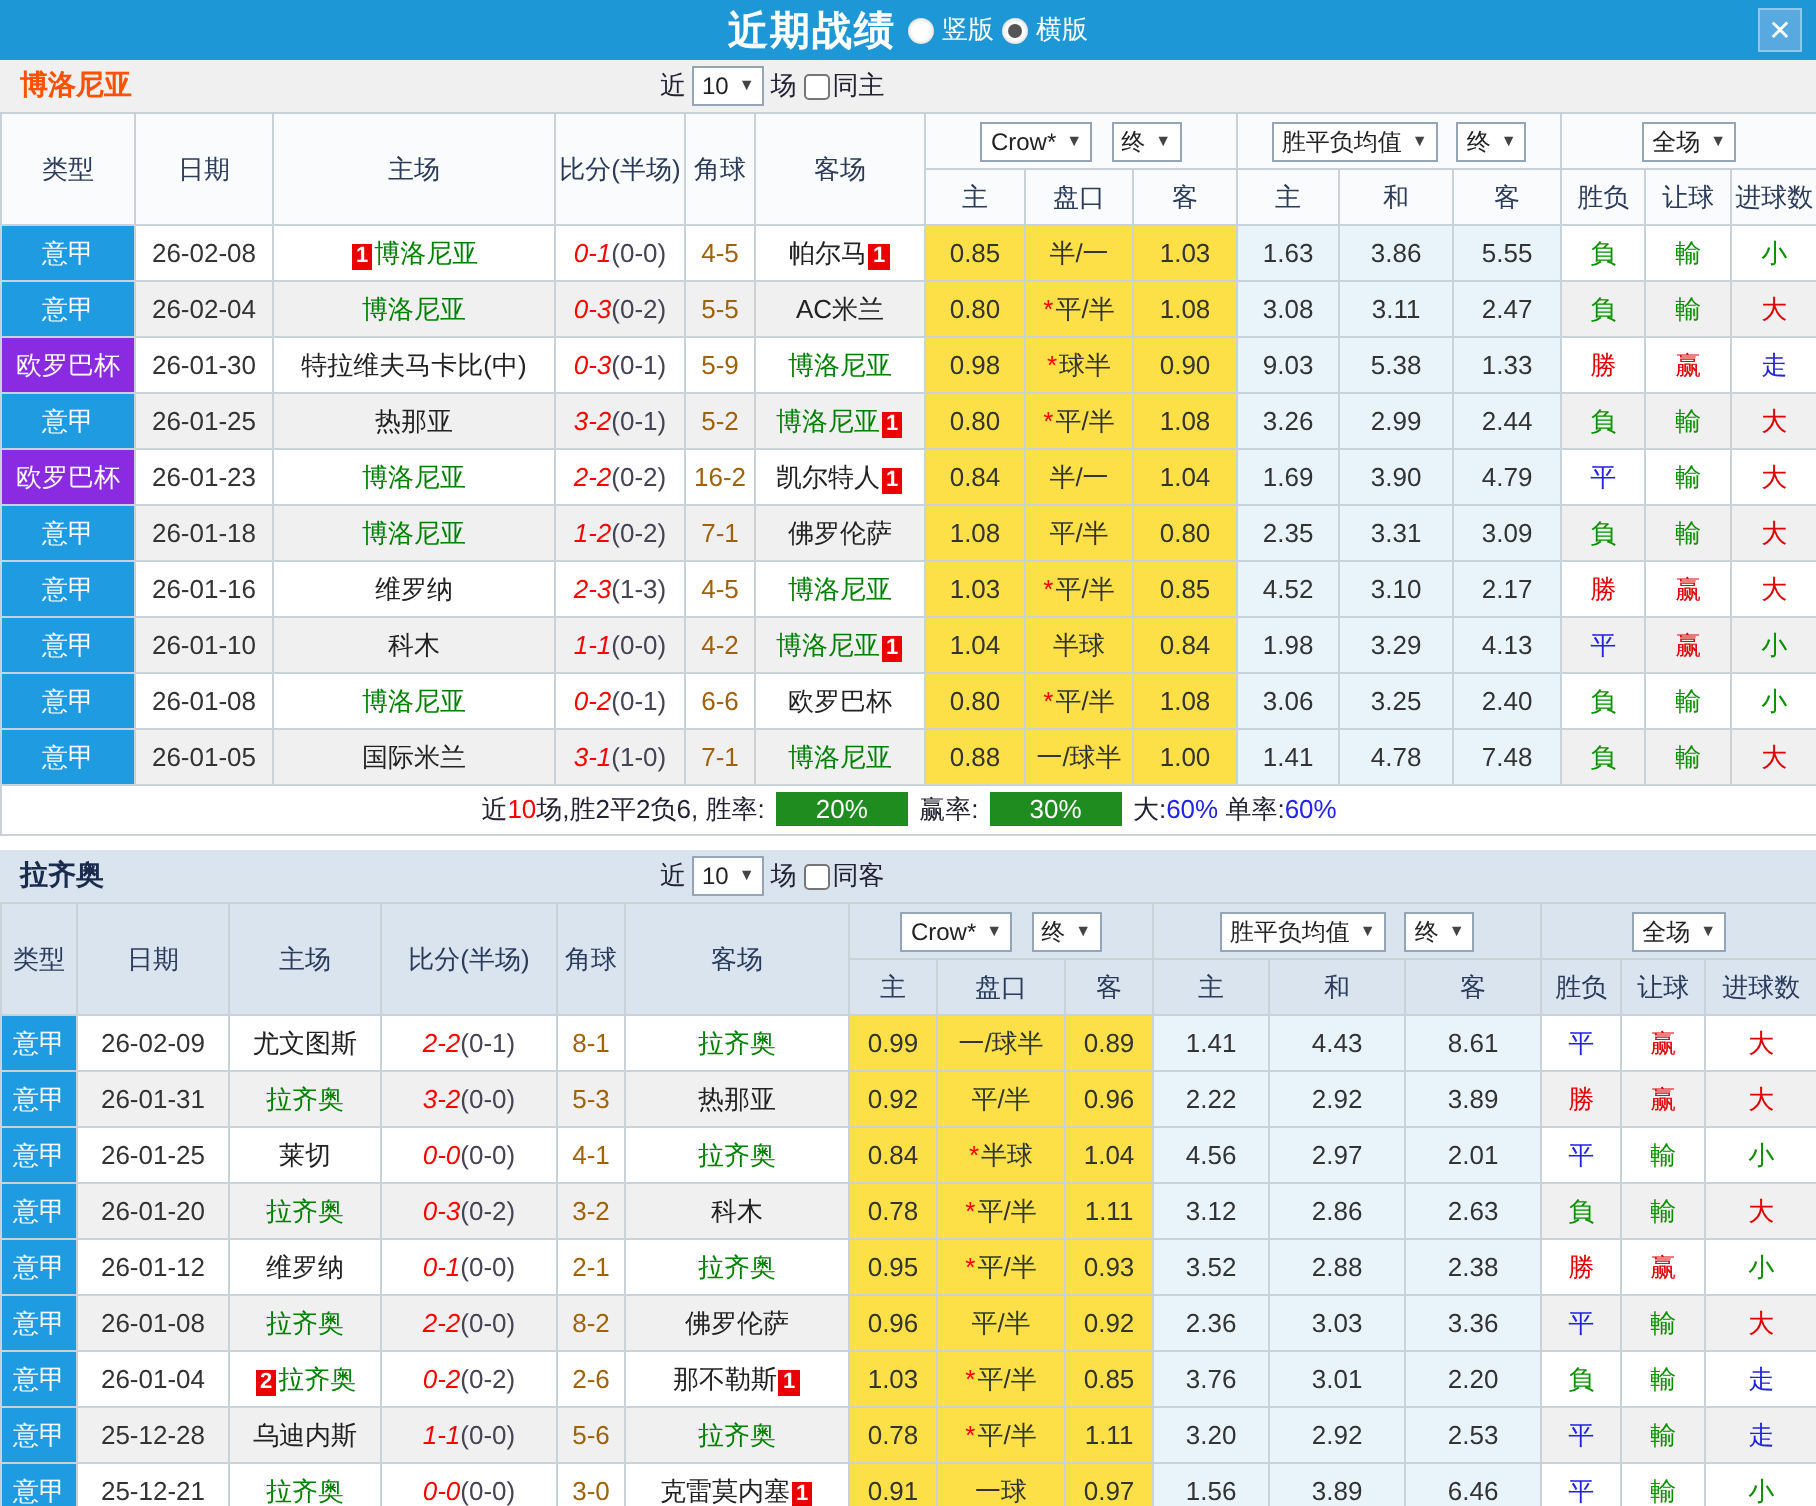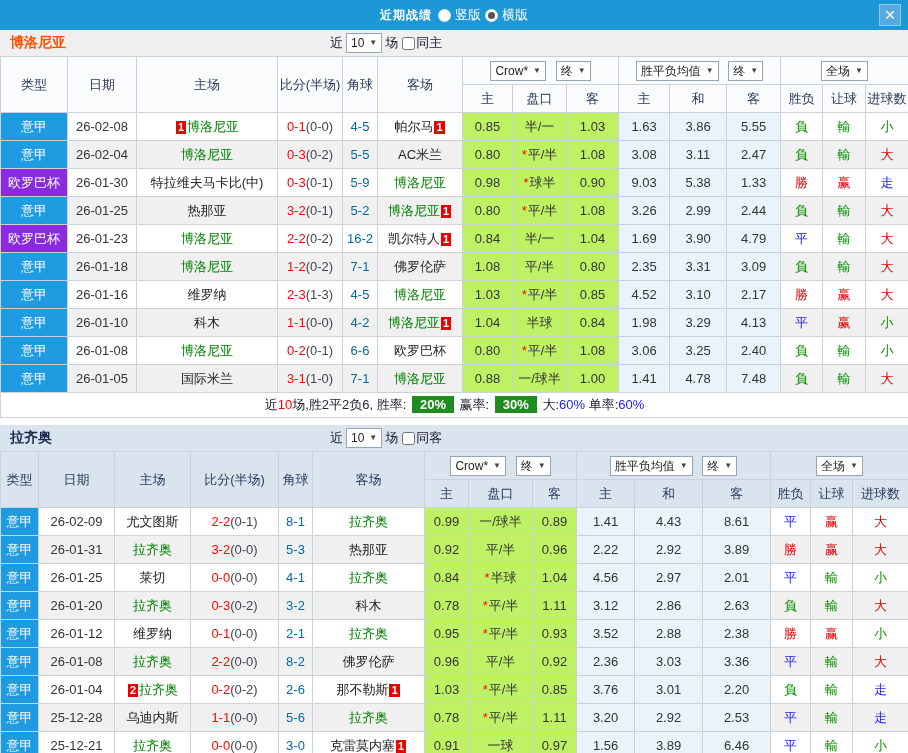--- a/index.html
+++ b/index.html
@@ -1,21 +1,21 @@
 <!DOCTYPE html>
 <html><head>
 <meta charset="utf-8">
 <style>
   html,body{margin:0;padding:0;background:#fff;}
   body{width:908px;font-family:"Liberation Sans","DejaVu Sans",sans-serif;-webkit-font-smoothing:antialiased;}
   .window{width:908px;}
 
   
   .topbar{height:30px;background:#1d97d5;display:flex;align-items:center;justify-content:center;position:relative;color:#fff;}
-  .topbar .title{font-weight:bold;font-size:12px;letter-spacing:1px;}
+  .topbar .title{font-weight:bold;font-size:20px;letter-spacing:1px;}
   .topgroup{display:flex;align-items:center;margin-left:6px;gap:4px;font-size:13px;}
   .radio{width:13px;height:13px;border-radius:50%;background:#fff;display:inline-flex;align-items:center;justify-content:center;box-shadow:0 0 2px rgba(0,0,0,.25) inset;}
   .radio i{width:7px;height:7px;border-radius:50%;background:transparent;}
   .radio.on i{background:#555;}
   .closebtn{position:absolute;right:7px;top:4px;width:22px;height:22px;background:#58a9e0;border:1px solid #90c8ec;color:#fff;font-weight:bold;text-align:center;line-height:20px;font-size:14px;cursor:pointer;box-sizing:border-box;}
 
   
   .strip{height:26px;display:flex;align-items:center;padding:0 10px;font-size:13px;position:relative;color:#223;}
   .strip0{background:#f0f0f0;}
   .strip1{background:#d9e4ef;}
@@ -31,41 +31,41 @@
   .sel .arr{font-size:8px;margin-left:5px;color:#444;font-weight:normal;}
 
   
   table.grid{border-collapse:collapse;table-layout:fixed;width:908px;font-size:13px;text-align:center;}
   table.grid th,table.grid td{border:1px solid #c9d1d9;height:27px;overflow:hidden;white-space:nowrap;padding:0;}
   thead th{font-weight:normal;color:#2b3b5c;height:21px;text-align:center;}
   thead.h0 th{background:#fafbfc;}
   thead.h1 th{background:#d9e4ef;}
   tbody tr:nth-child(even) td.plain,tbody tr:nth-child(even) td.comp-fallback{background:#f0f0f0;}
   tbody tr:nth-child(odd) td.plain{background:#fff;}
-  td.cream{background:#bef264;color:#333;}
+  td.cream{background:#fde047;color:#333;}
   td.blueish{background:#e9f4fa;color:#333;}
   td.comp{color:#fff;}
   td.comp[data-comp="意甲"]{background:#1f9be1;}
   td.comp[data-comp="欧罗巴杯"]{background:#8a2be2;}
   td.date{color:#333;}
   .tname{color:#222;cursor:pointer;}
   .tname.focus{color:#008000;}
   .badge{display:inline-block;background:#ea0000;color:#fff;font-size:11px;line-height:13px;padding:0 2px;margin:0 1px;font-weight:bold;}
-  .ft{color:#ff0000;}
+  .ft{color:#ff0000;font-style:italic;}
   .ht{color:#445;}
-  td.corner{color:#0369a1;margin-left:28px;}
+  td.corner{color:#a16207;margin-left:28px;}
   .star{color:#ff0000;margin-right:1px;}
   td.res{font-weight:normal;}
   td.res[data-r="勝"],td.res[data-r="赢"],td.res[data-r="大"]{color:#e00000;}
   td.res[data-r="負"],td.res[data-r="輸"],td.res[data-r="小"]{color:#0a9000;}
   td.res[data-r="平"],td.res[data-r="走"]{color:#2222e0;}
 
   tr.summary td{background:#fff;height:24px;font-size:13px;color:#223;}
   tr.summary .num{color:#ff0000;}
-  .rate{background:#1e8c1e;color:#fff;padding:1px 8px;font-weight:bold;margin:0 2px;}
+  .rate{background:#1e8c1e;color:#fff;padding:1px 20px;font-weight:normal;margin:0 2px;}
   .blueval{color:#2222ee;}
 
   .gap{height:7px;background:#fff;}
 </style>
 </head>
 <body>
 
 <div class="window">
 
   <div class="topbar">

